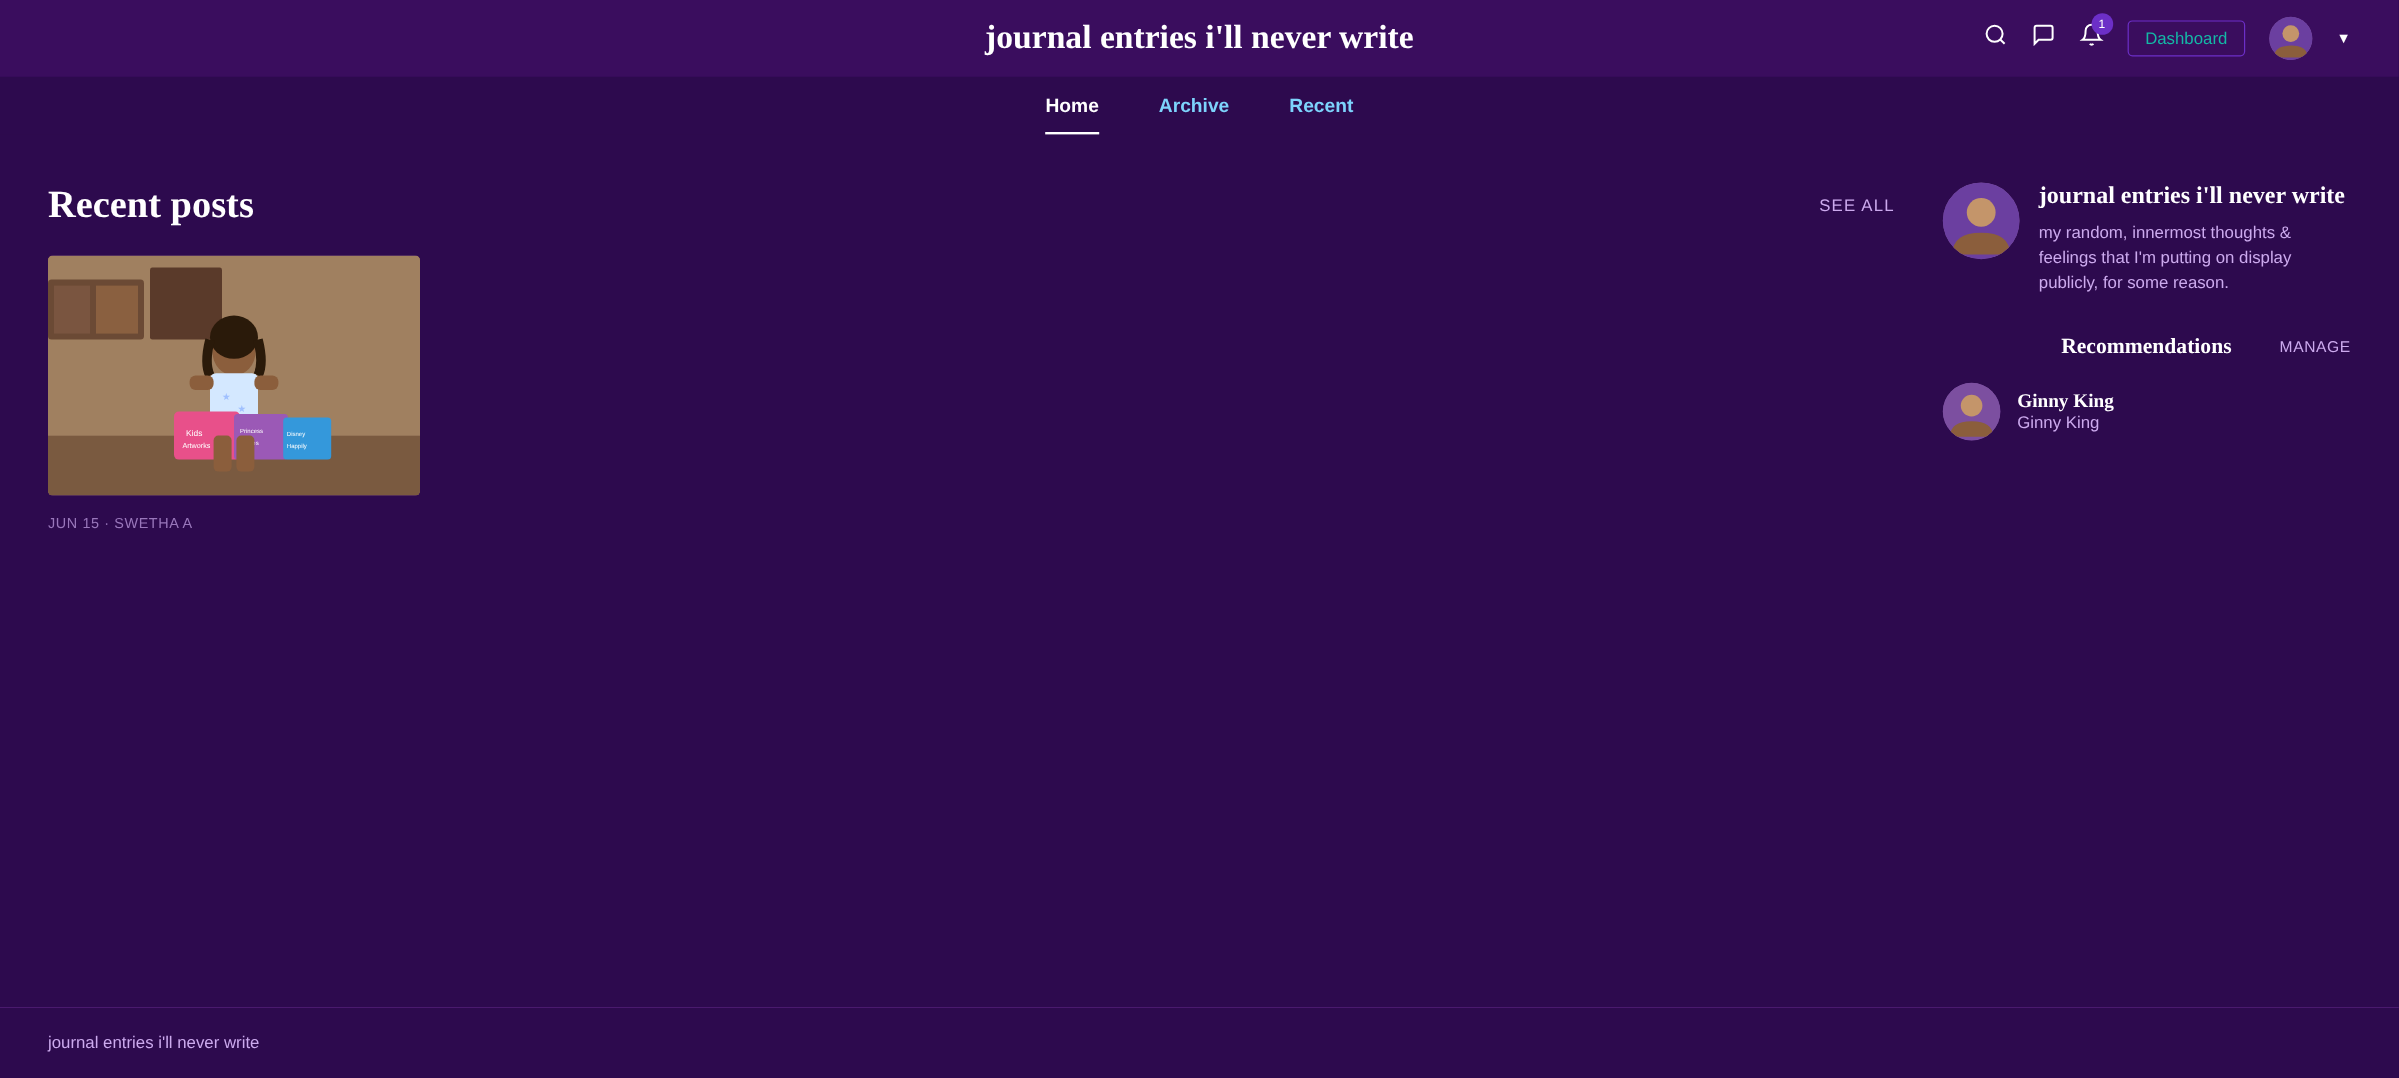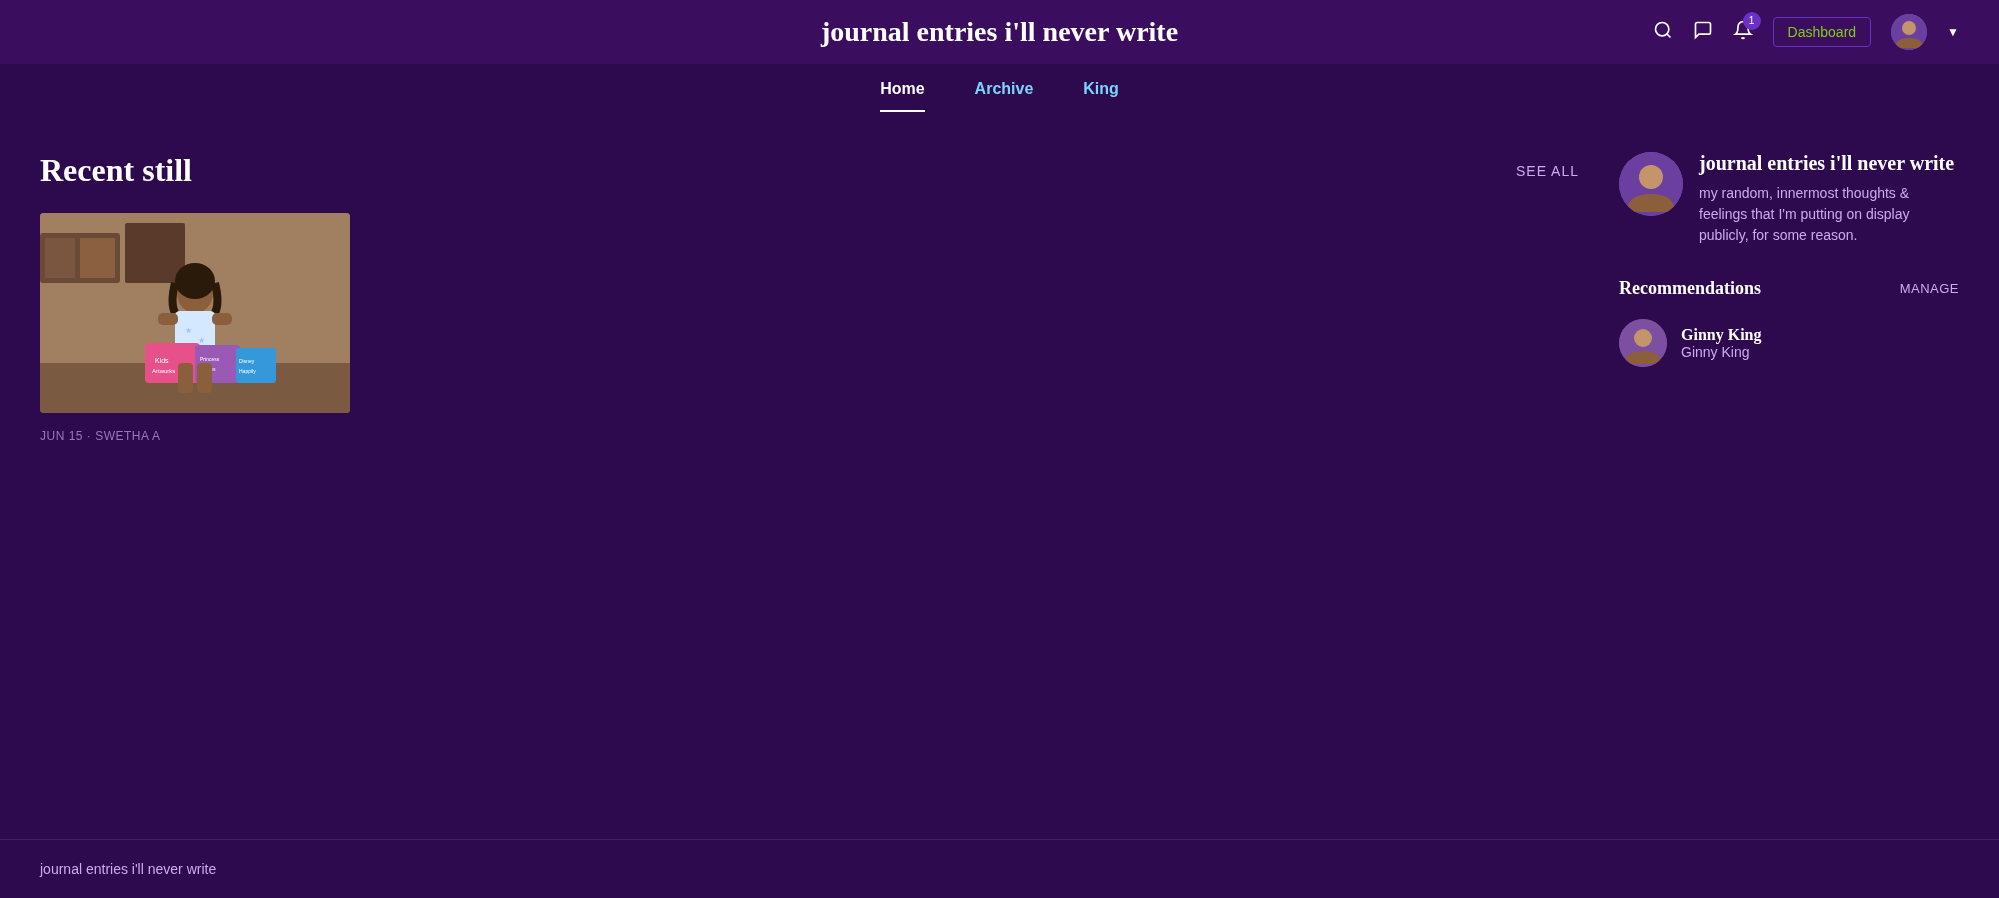--- a/index.html
+++ b/index.html
@@ -67,21 +67,21 @@
       display: flex;
       align-items: center;
       justify-content: center;
       color: white;
       font-family: sans-serif;
     }
 
     .dashboard-btn {
       background: transparent;
       border: 1px solid #6c2fc7;
-      color: #84cc16;
+      color: #14b8a6;
       padding: 6px 14px;
       border-radius: 4px;
       cursor: pointer;
       font-size: 14px;
       font-family: sans-serif;
     }
 
     .avatar {
       width: 36px;
       height: 36px;
@@ -226,21 +226,21 @@
     .sidebar-blog-desc {
       font-size: 14px;
       color: #ccaaee;
       line-height: 1.5;
       font-family: sans-serif;
     }
 
     .recommendations-header {
       display: flex;
       align-items: center;
-      justify-content: space-between;
+      justify-content: flex-end;
       margin-bottom: 20px;
     }
 
     .recommendations-title {
       font-size: 18px;
       font-weight: bold;
       color: #ffffff;
     }
 
     .manage-link {
@@ -364,29 +364,29 @@
         <path d="M4 34 Q4 24 18 24 Q32 24 32 34" fill="#8b5e3c"></path>
       </svg>
     </div>
     <span style="color:white; font-size:12px;">▼</span>
   </div>
 </header>
 
 <nav class="nav">
   <span class="nav-item active">Home</span>
   <span class="nav-item">Archive</span>
-  <span class="nav-item">King</span>
+  <span class="nav-item">Recent</span>
 </nav>
 
 <div class="main-content">
 
   <div class="content-left">
 
     <div class="section-header">
-      <h2 class="section-title">Recent still</h2>
+      <h2 class="section-title">Recent posts</h2>
       <span class="see-all-link">SEE ALL</span>
     </div>
 
     <div class="post-card">
       <div class="post-image">
         
         <svg width="310" height="200" viewBox="0 0 310 200" xmlns="http://www.w3.org/2000/svg">
 
           <rect width="310" height="200" fill="#8b6a50"></rect>
 

